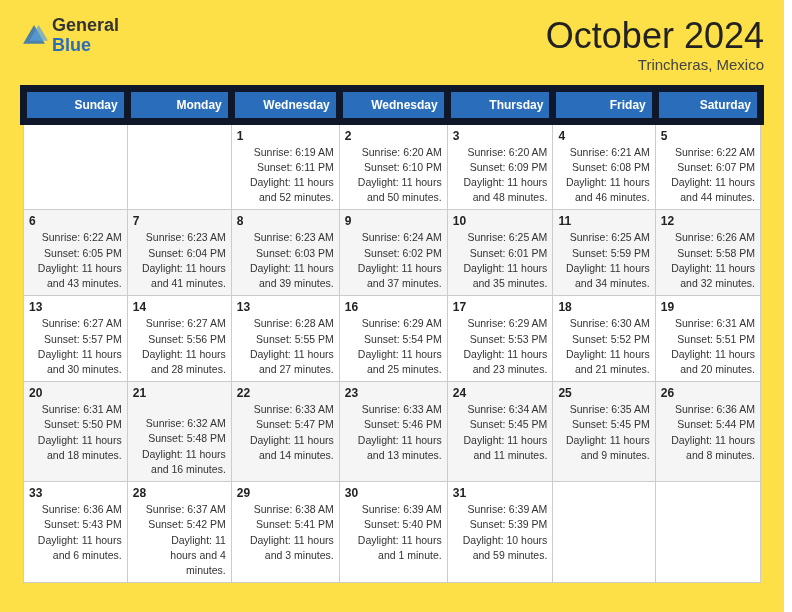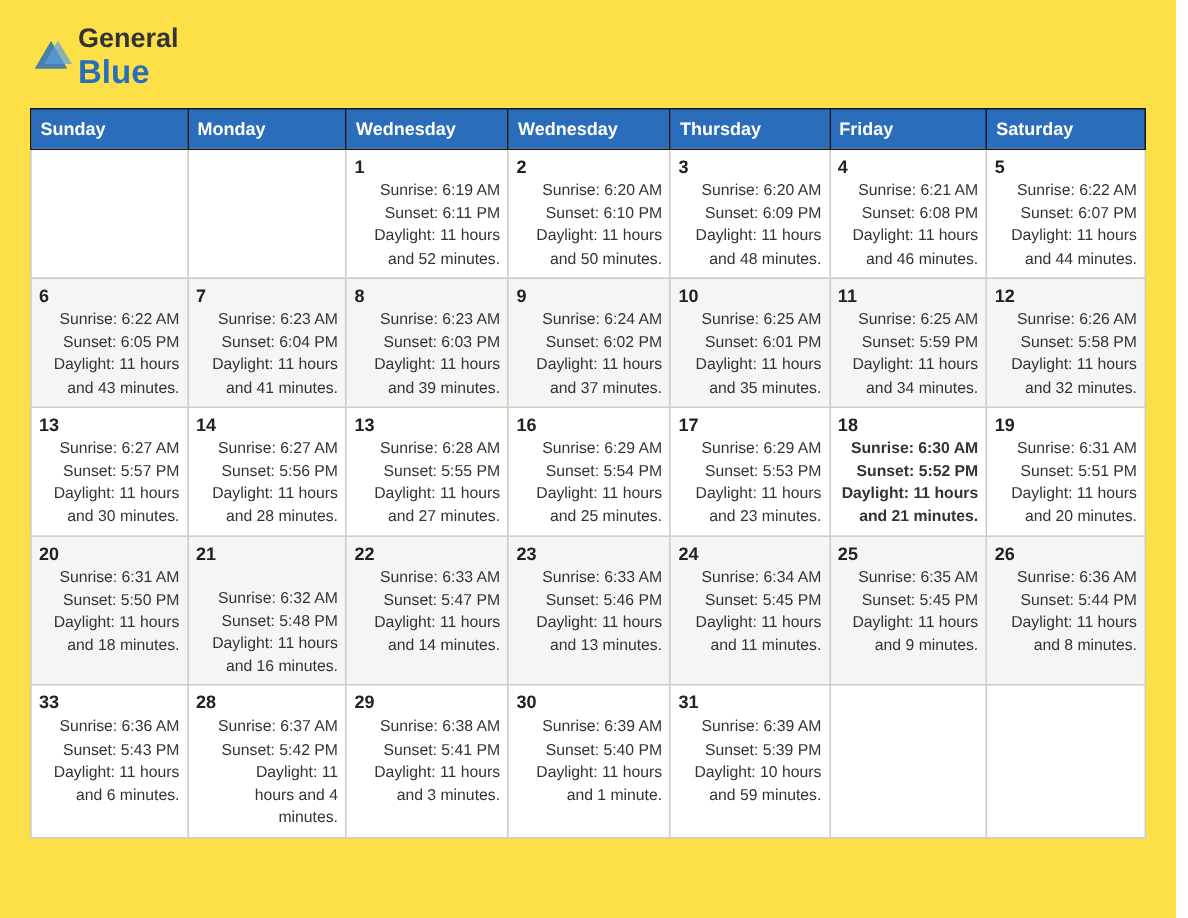--- a/index.html
+++ b/index.html
@@ -31,21 +31,21 @@
       display: flex;
       flex-direction: column;
       line-height: 1.1;
     }
     .logo-general {
       font-size: 18px;
       font-weight: bold;
       color: #333;
     }
     .logo-blue {
-      font-size: 22px;
+      font-size: 18px;
       font-weight: bold;
       color: #2a6ebb;
     }
     .logo-icon {
       width: 28px;
       height: 28px;
     }
     .title-block {
       text-align: right;
     }
@@ -60,25 +60,25 @@
       color: #444;
     }
     .calendar {
       width: 100%;
       border-collapse: collapse;
       font-size: 11px;
     }
     .calendar th {
       background-color: #2a6ebb;
       color: #fff;
-      text-align: left;
+      text-align: right;
       padding: 6px 6px;
       font-size: 12px;
       font-weight: bold;
-      border: 1px solid #0f172a;
+      border: 7px solid #0f172a;
     }
     .calendar td {
       border: 1px solid #ccc;
       vertical-align: top;
       padding: 4px 5px;
       width: 113px;
       min-height: 80px;
       background: #fff;
     }
     .calendar tr:nth-child(even) td {
@@ -111,20 +111,24 @@
   <div class="header">
     <div class="logo">
       <svg class="logo-icon" viewBox="0 0 36 36" xmlns="http://www.w3.org/2000/svg">
         <polygon points="18,4 32,28 4,28" fill="#2a6ebb" opacity="0.85"></polygon>
         <polygon points="24,4 36,24 12,24" fill="#5aa0e0" opacity="0.7"></polygon>
       </svg>
       <div class="logo-text">
         <span class="logo-general">General</span>
         <span class="logo-blue">Blue</span>
       </div>
+    </div>
+    <div class="title-block">
+      <div class="month-title">October 2024</div>
+      <div class="location">Trincheras, Mexico</div>
     </div>
   </div>
 
   <table class="calendar">
     <thead>
       <tr>
         <th>Sunday</th>
         <th>Monday</th>
         <th>Wednesday</th>
         <th>Wednesday</th>
@@ -238,21 +242,21 @@
 Daylight: 11 hours and 25 minutes.</div>
           </td>
           <td>
             <span class="day-number">17</span>
             <div class="day-info" style="white-space: pre-line;">Sunrise: 6:29 AM
 Sunset: 5:53 PM
 Daylight: 11 hours and 23 minutes.</div>
           </td>
           <td>
             <span class="day-number">18</span>
-            <div class="day-info" style="white-space: pre-line; font-weight: bold;">Sunrise: 6:30 AM
+            <div class="day-info" style="white-space: pre-line;">Sunrise: 6:30 AM
 Sunset: 5:52 PM
 Daylight: 11 hours and 21 minutes.</div>
           </td>
           <td>
             <span class="day-number">19</span>
             <div class="day-info" style="white-space: pre-line;">Sunrise: 6:31 AM
 Sunset: 5:51 PM
 Daylight: 11 hours and 20 minutes.</div>
           </td>
         </tr>

